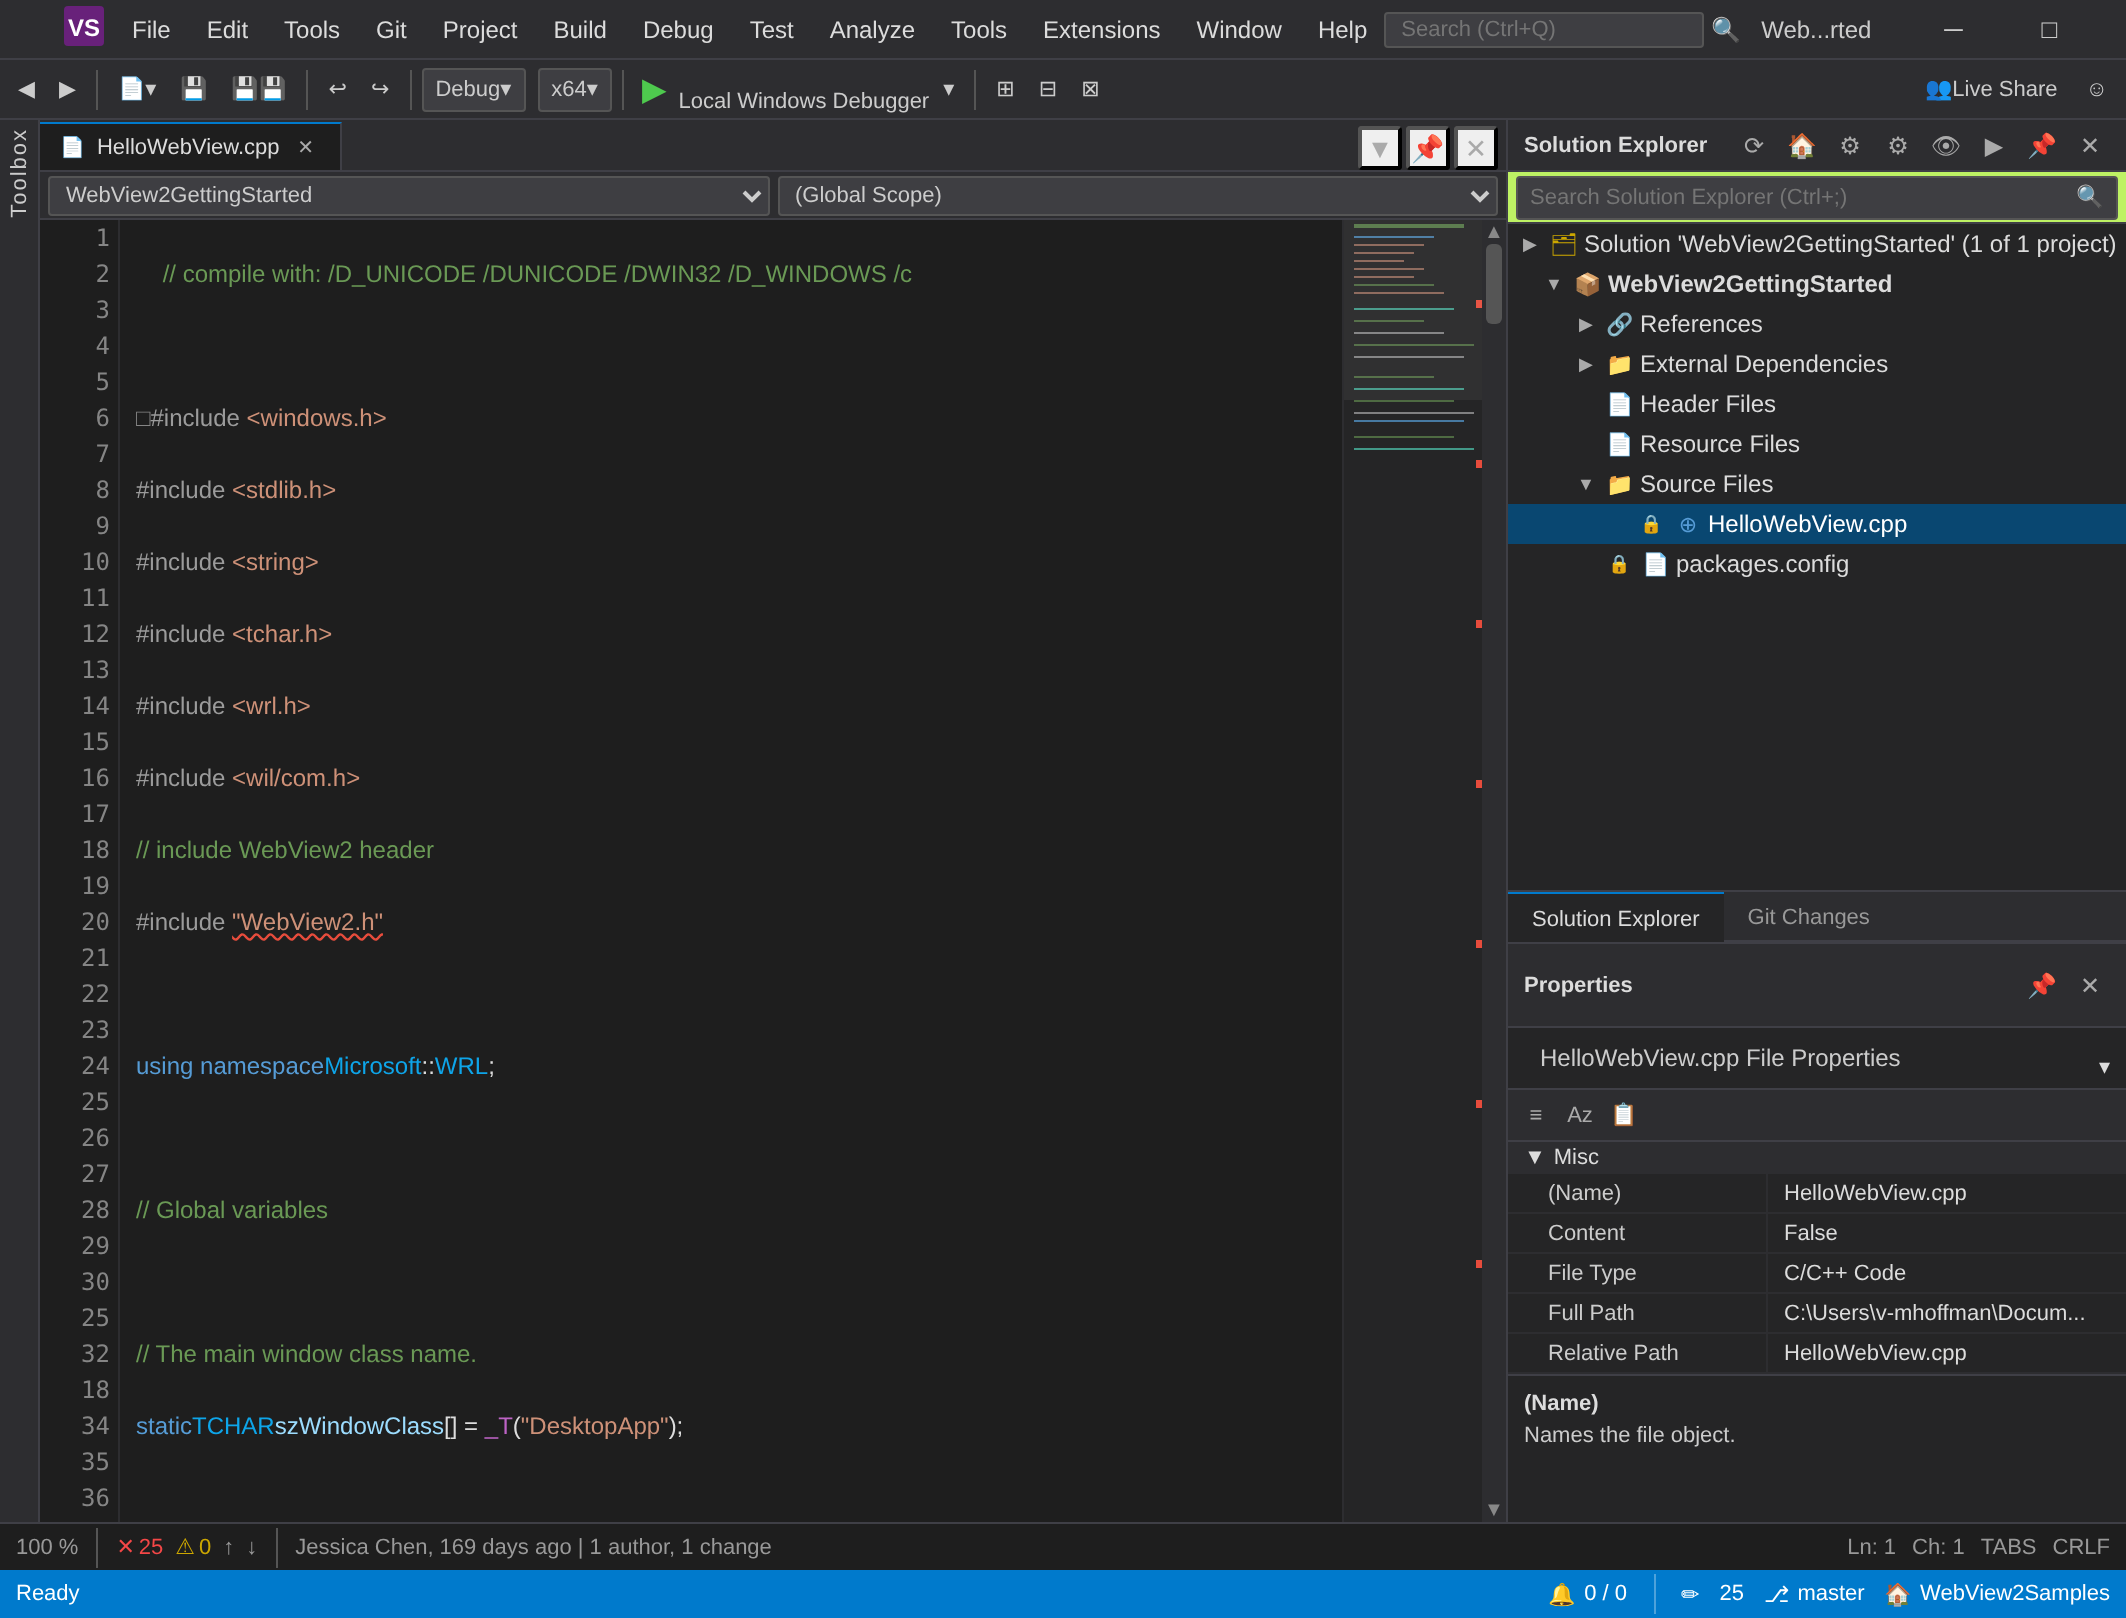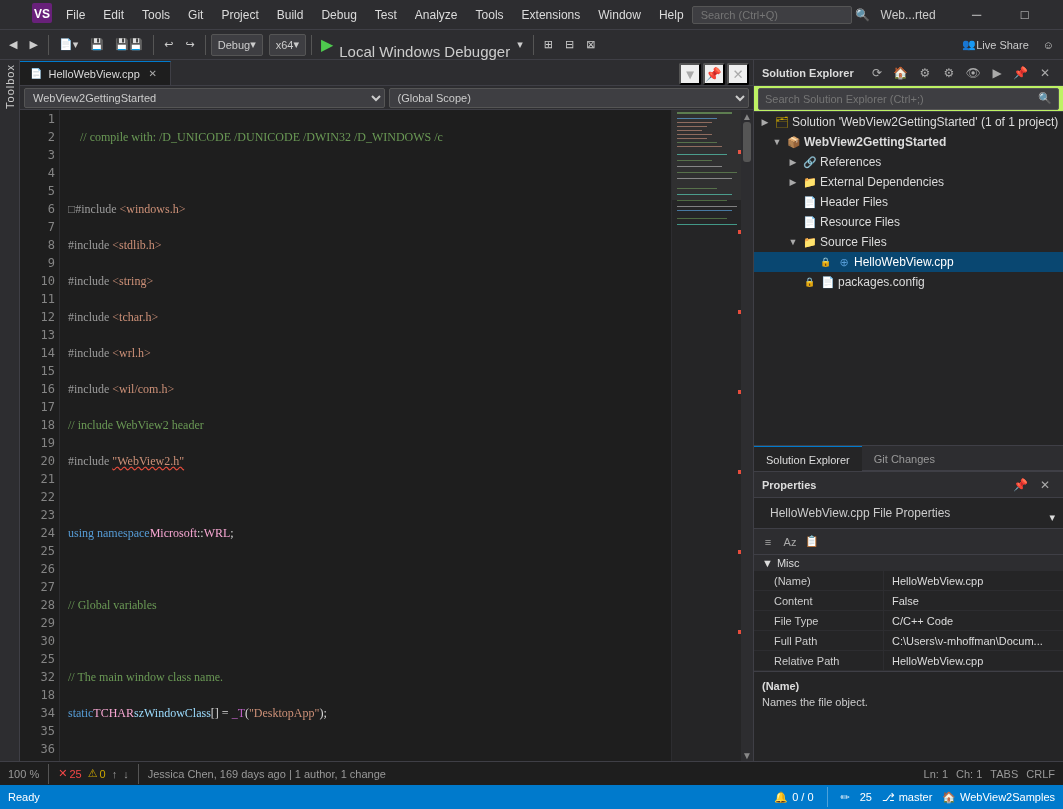--- a/index.html
+++ b/index.html
@@ -243,31 +243,31 @@
       padding: 0 4px;
       text-align: right;
       overflow: hidden;
       user-select: none;
       border-right: 1px solid #2d2d30;
     }
     #code-content {
       flex: 1;
       overflow: auto;
       padding: 0 8px;
-      font-family: Liberation Serif, serif;
+      font-family: Liberation Sans, sans-serif;
       font-size: 12px;
       line-height: 18px;
       white-space: pre;
       background: #1e1e1e;
     }
     
     .kw { color: #569cd6; }
     .str { color: #ce9178; }
     .cmt { color: #6a9955; }
-    .type { color: #f9a8d4; }
+    .type { color: #0ea5e9; }
     .pp { color: #9b9b9b; }
     .inc { color: #ce9178; }
     .var { color: #9cdcfe; }
     .macro { color: #bd63c5; }
     .squiggle {
       text-decoration: underline wavy #e74c3c;
     }
 
     
     #minimap {
@@ -445,21 +445,21 @@
 
     
     #properties-panel {
       height: 290px;
       background: #252526;
       border-top: 1px solid #3f3f46;
       display: flex;
       flex-direction: column;
     }
     #properties-header {
-      height: 26px;
+      height: 42px;
       background: #2d2d30;
       display: flex;
       align-items: center;
       padding: 4px 8px;
       border-bottom: 1px solid #3f3f46;
       gap: 4px;
     }
     #properties-toolbar {
       height: 26px;
       background: #2d2d30;
@@ -658,21 +658,21 @@
   <button class="toolbar-btn">↪</button>
   <div class="toolbar-sep"></div>
   <div class="toolbar-dropdown">
     <span>Debug</span> ▾
   </div>
   <div class="toolbar-dropdown" style="margin-left:4px;">
     <span>x64</span> ▾
   </div>
   <div class="toolbar-sep"></div>
   <button class="run-btn">▶</button>
-  <span style="color:#ccc; font-size:15px;margin-top:13px;">Local Windows Debugger</span>
+  <span style="color:#ccc; font-size:11px;margin-top:13px;">Local Windows Debugger</span>
   <button class="toolbar-btn">▾</button>
   <div class="toolbar-sep"></div>
   <button class="toolbar-btn">⊞</button>
   <button class="toolbar-btn">⊟</button>
   <button class="toolbar-btn">⊠</button>
   <div style="flex:1;"></div>
   <div class="live-share-btn">
     <span>👥</span>
     <span>Live Share</span>
   </div>

